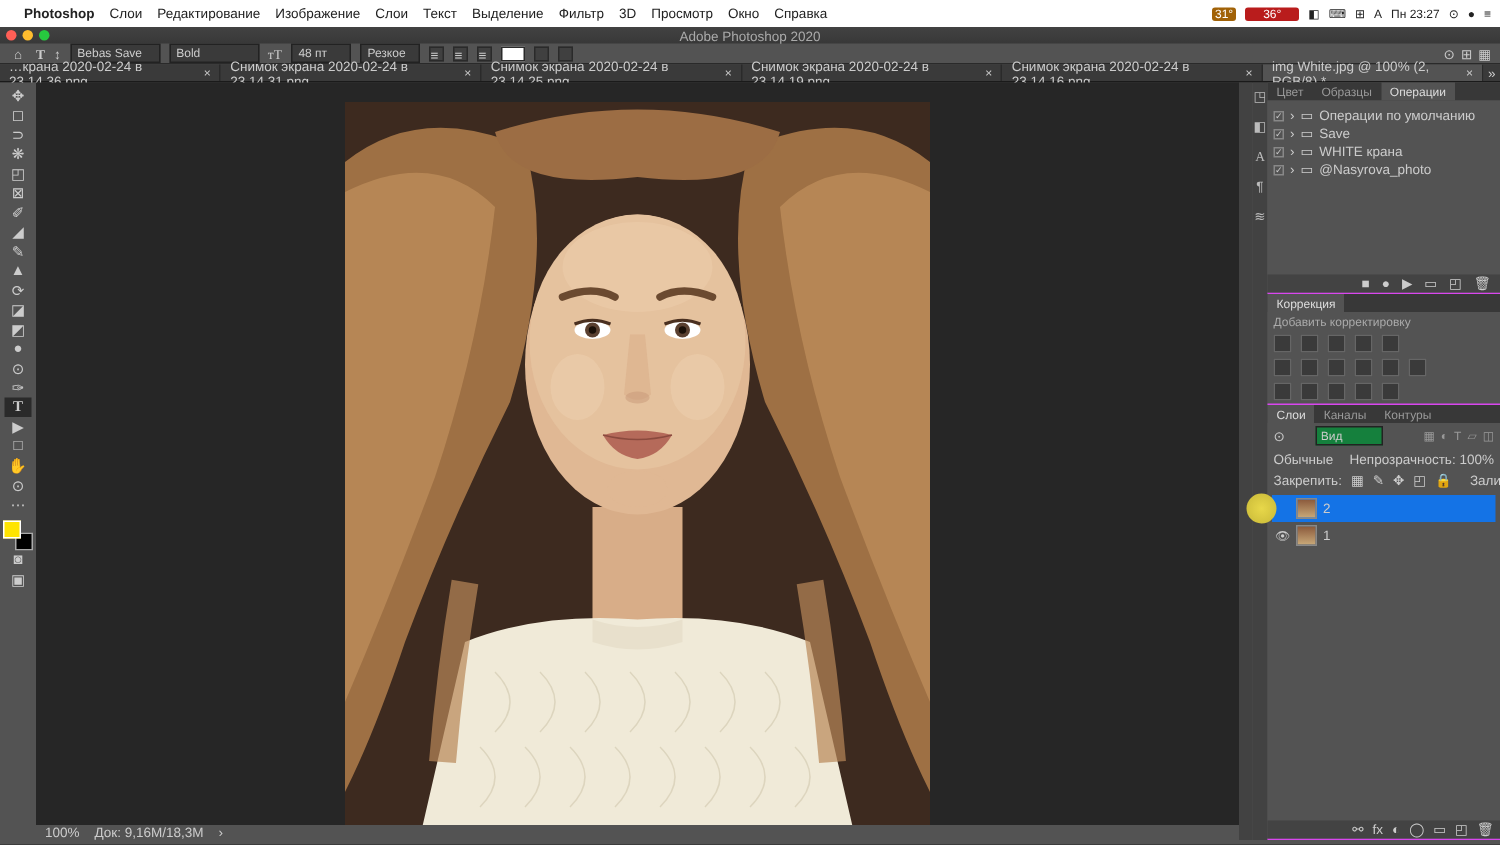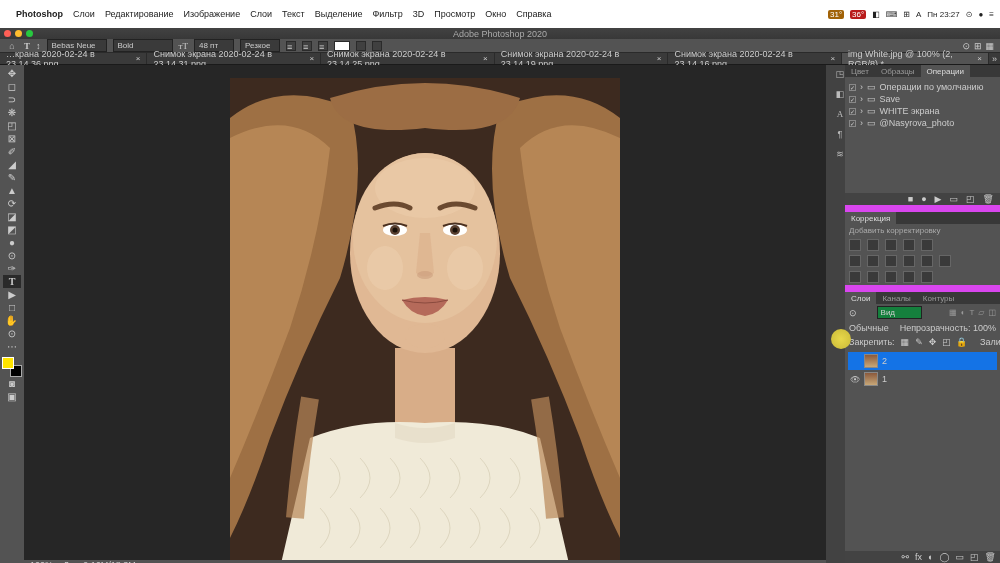--- a/index.html
+++ b/index.html
@@ -1,17 +1,17 @@
 <!DOCTYPE html>
 <html><head>
 <meta charset="utf-8">
 <style>
 * { margin: 0; padding: 0; box-sizing: border-box; font-family: -apple-system, Arial, sans-serif; font-size: 9px; color: #ccc; }
 body { width: 1000px; height: 563px; background: #535353; overflow: hidden; }
-.mac-menu { height: 28px; background: #fff; display: flex; align-items: center; padding: 0 6px; gap: 10px; }
+.mac-menu { height: 18px; background: #fff; display: flex; align-items: center; padding: 0 6px; gap: 10px; }
 .mac-menu span { color: #222; font-size: 9px; }
 .mac-menu .app-name { font-weight: bold; }
 .mac-menu .right { margin-left: auto; display: flex; gap: 6px; align-items: center; }
 .mac-menu .right span { color: #222; font-size: 8px; }
 .title-bar { height: 11px; background: linear-gradient(#424242,#383838); display: flex; align-items: center; padding: 0 4px; position: relative; }
 .traffic { display: flex; gap: 4px; }
 .traffic div { width: 7px; height: 7px; border-radius: 50%; }
 .tr-close { background: #ff5f56; }
 .tr-min { background: #ffbd2e; }
 .tr-max { background: #27c93f; }
@@ -32,21 +32,21 @@
 .swatch-fg { position: absolute; width: 12px; height: 12px; background: #ffe400; border: 1px solid #fff; top: 0; left: 0; z-index: 2; }
 .swatch-bg { position: absolute; width: 12px; height: 12px; background: #000; border: 1px solid #aaa; bottom: 0; right: 0; }
 .canvas-area { flex: 1; background: #262626; display: flex; align-items: center; justify-content: center; flex-direction: column; position: relative; }
 .canvas-img { width: 390px; height: 490px; background: linear-gradient(135deg, #3a2418 0%, #4a3020 20%, #5a3826 35%, #6b4530 45%, #c09060 50%, #d8a478 52%, #6b4530 55%, #5a3826 65%, #4a3020 80%, #3a2418 100%); position: relative; overflow: hidden; margin-top: 10px; }
 .portrait-svg { position: absolute; top: 0; left: 0; width: 100%; height: 100%; }
 .status-bar { position: absolute; bottom: 0; left: 0; right: 0; height: 10px; background: #535353; display: flex; align-items: center; padding: 0 6px; gap: 10px; font-size: 8px; }
 .scroll-v { width: 9px; background: #424242; }
 .dock-right { width: 10px; background: #424242; display: flex; flex-direction: column; align-items: center; padding-top: 4px; gap: 10px; }
 .dock-right div { font-size: 9px; color: #bbb; }
 .panels-right { width: 155px; background: #535353; display: flex; flex-direction: column; }
-.panel { border-bottom: 7px solid #d946ef; }
+.panel { border-bottom: 1px solid #d946ef; }
 .panel-tabs { height: 12px; background: #383838; display: flex; align-items: center; gap: 0; }
 .ptab { padding: 0 6px; font-size: 8px; color: #999; height: 100%; display: flex; align-items: center; }
 .ptab.active { background: #535353; color: #ddd; }
 .panel-body { padding: 4px; background: #535353; }
 .action-row { display: flex; align-items: center; gap: 4px; font-size: 8px; padding: 1px 0; }
 .action-row .chk { width: 7px; height: 7px; display: flex; align-items:center; justify-content:center; border:1px solid #888; font-size:6px; }
 .action-row .folder { font-size: 9px; }
 .action-icons { height: 12px; background: #434343; display: flex; justify-content: flex-end; align-items: center; gap: 8px; padding: 0 6px; font-size: 9px; color: #999; }
 .adj-title { font-size: 8px; color: #aaa; padding: 2px 4px; }
 .adj-row { display: flex; gap: 6px; padding: 2px 4px; }
@@ -77,21 +77,21 @@
   <span>Слои</span>
   <span>Текст</span>
   <span>Выделение</span>
   <span>Фильтр</span>
   <span>3D</span>
   <span>Просмотр</span>
   <span>Окно</span>
   <span>Справка</span>
   <div class="right">
     <span style="background:#a16207;color:#fff;padding:0 2px;border-radius:2px;">31°</span>
-    <span style="background:#b91c1c;color:#fff;padding:0 2px;border-radius:2px;">36°</span>
+    <span style="background:#b91c1c;color:#fff;padding:0 12px;border-radius:2px;">36°</span>
     <span>◧</span>
     <span>⌨</span>
     <span>⊞</span>
     <span>A</span>
     <span>Пн 23:27</span>
     <span>⊙</span>
     <span>●</span>
     <span>≡</span>
   </div>
 </div>
@@ -102,21 +102,21 @@
     <div class="tr-min"></div>
     <div class="tr-max"></div>
   </div>
   <span class="title">Adobe Photoshop 2020</span>
 </div>
 
 <div class="options-bar">
   <span class="home-icon">⌂</span>
   <span style="font-family:serif;font-weight:bold;">T</span>
   <span>↕</span>
-  <span class="sel" style="width:60px;">Bebas Neue</span>
+  <span class="sel" style="width:60px;">Bebas Save</span>
   <span class="sel" style="width:60px;">Bold</span>
   <span style="font-family:serif;">тT</span>
   <span class="sel" style="width:40px;">48 пт</span>
   <span class="sel" style="width:40px;">Резкое</span>
   <div class="btn">≡</div>
   <div class="btn">≡</div>
   <div class="btn">≡</div>
   <div class="btn" style="background:#fff;width:16px;"></div>
   <div class="btn"></div>
   <div class="btn"></div>
@@ -280,21 +280,21 @@
         <div class="action-row">
             <span class="chk">✓</span>
             <span>›</span>
             <span class="folder">▭</span>
             <span>Save</span>
           </div>
         <div class="action-row">
             <span class="chk">✓</span>
             <span>›</span>
             <span class="folder">▭</span>
-            <span>WHITE экрана</span>
+            <span>WHITE крана</span>
           </div>
         <div class="action-row">
             <span class="chk">✓</span>
             <span>›</span>
             <span class="folder">▭</span>
             <span>@Nasyrova_photo</span>
           </div>
       </div>
       <div class="action-icons">
         <span>■</span>

